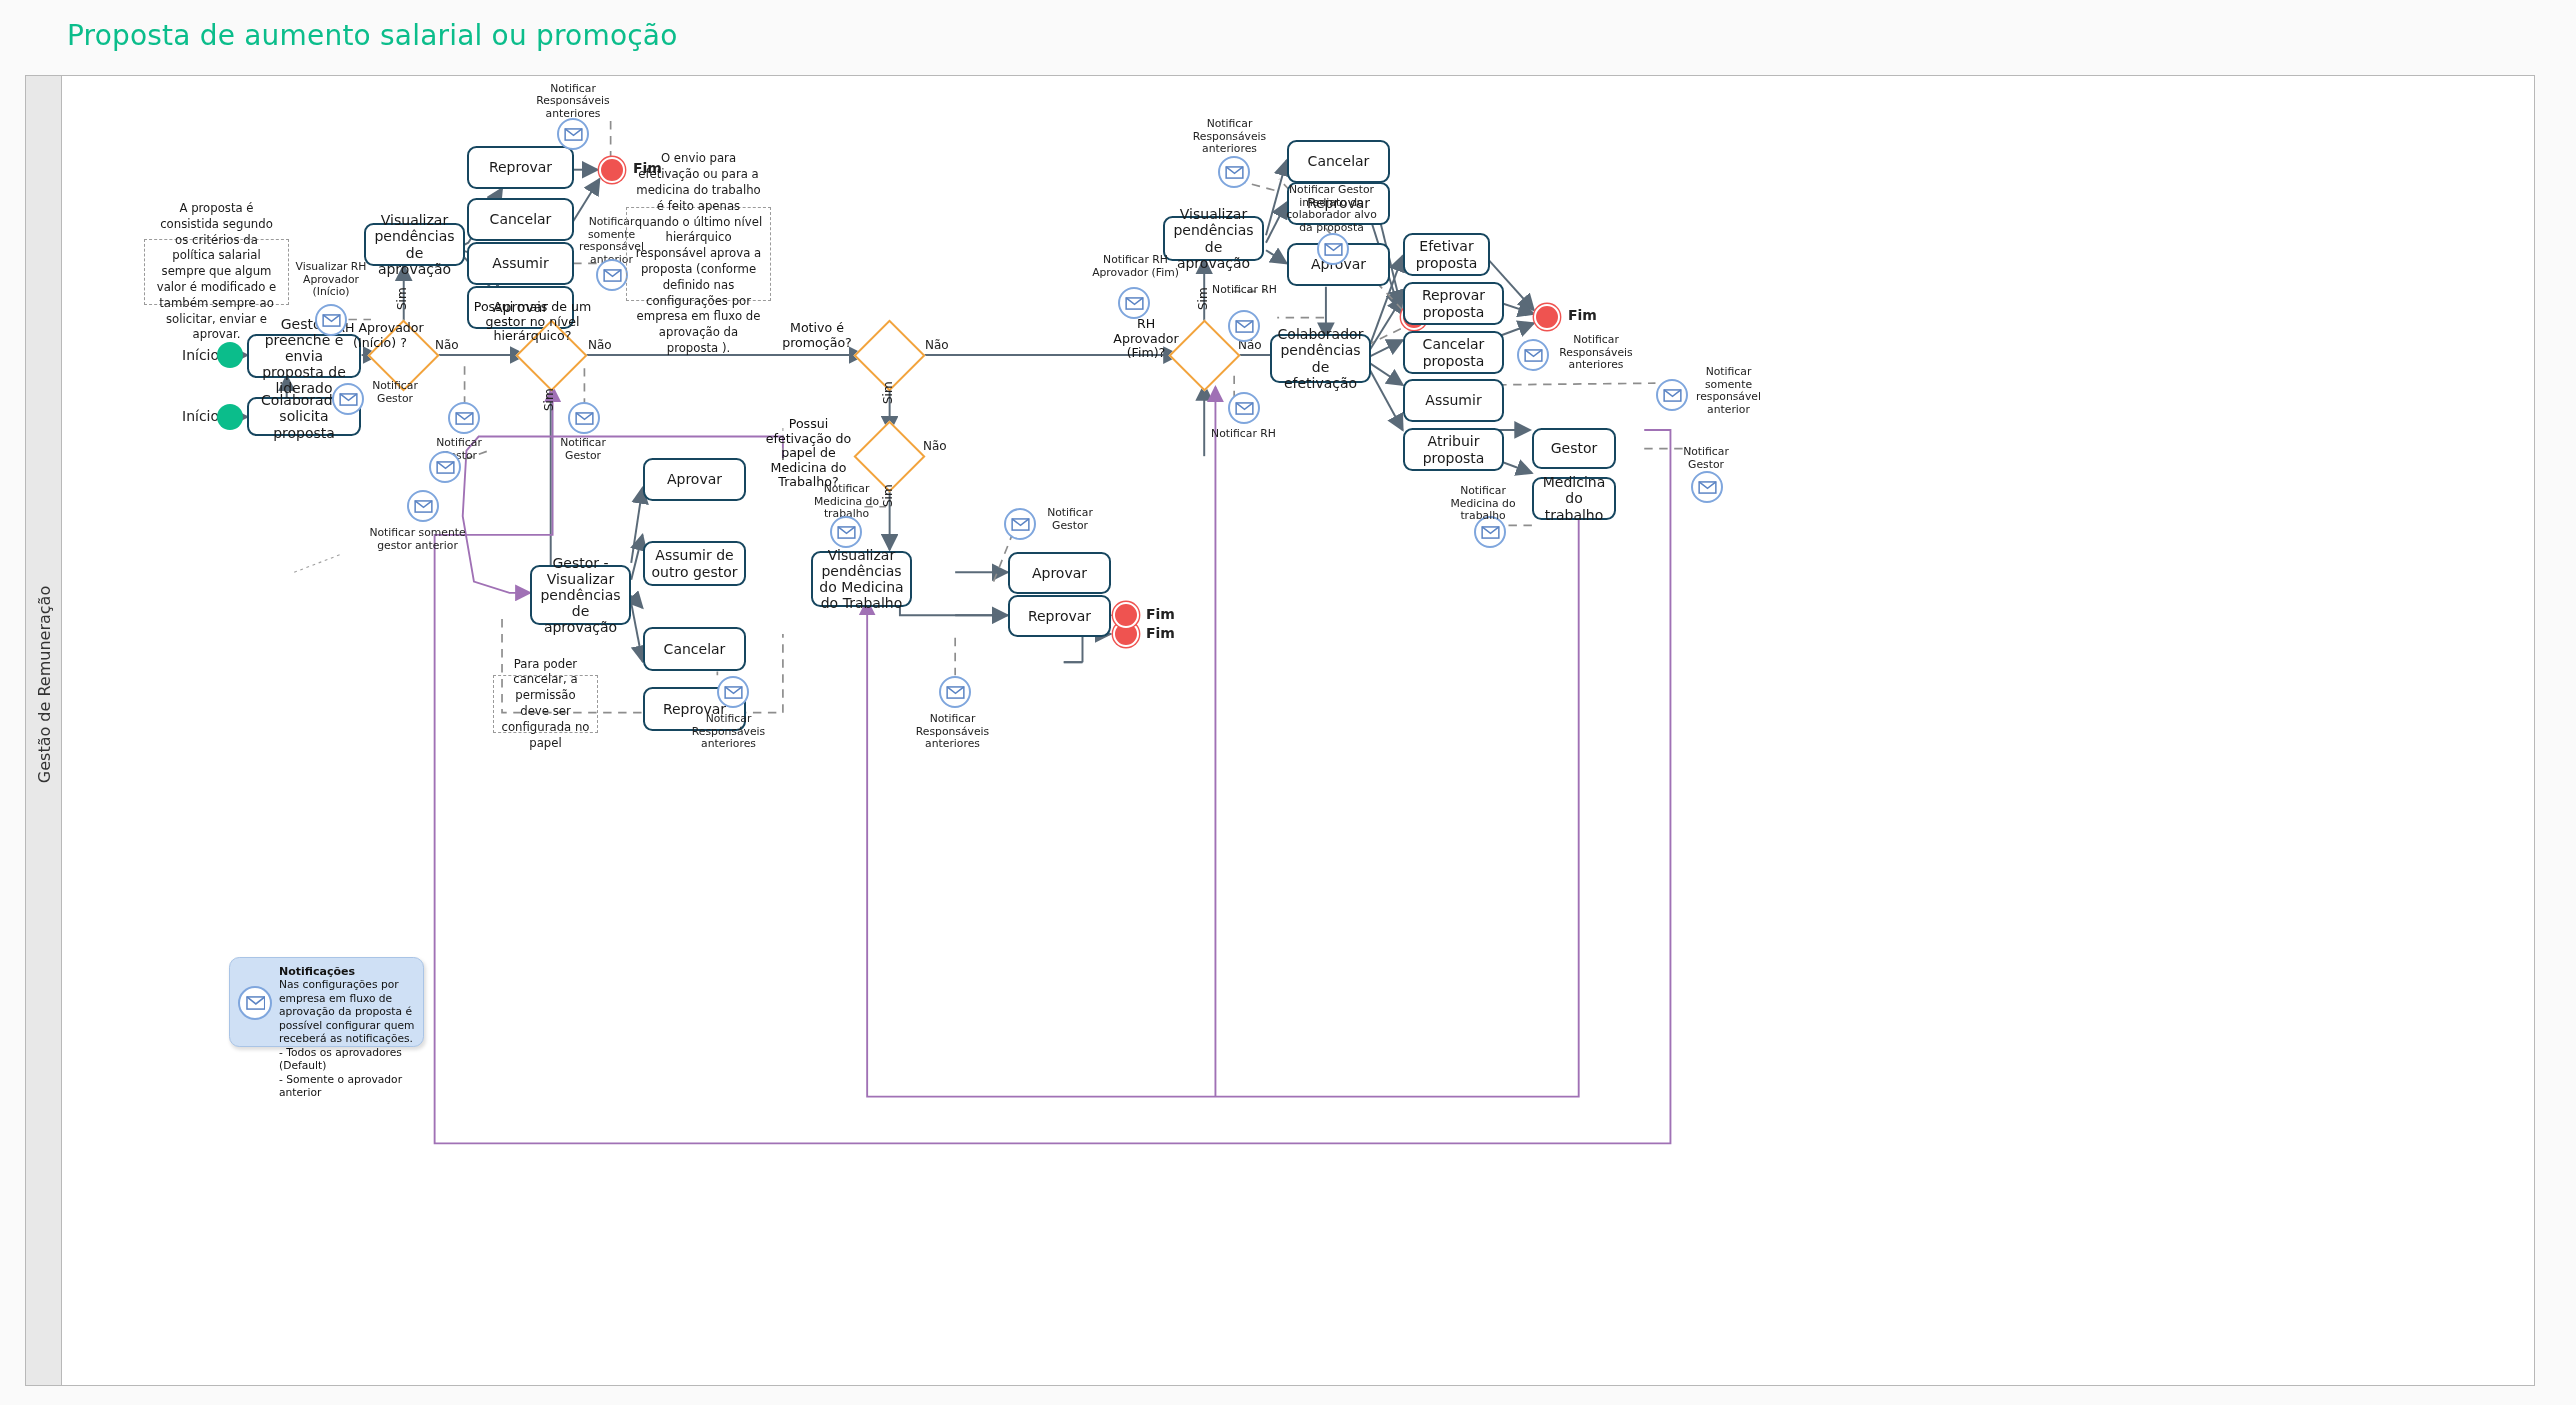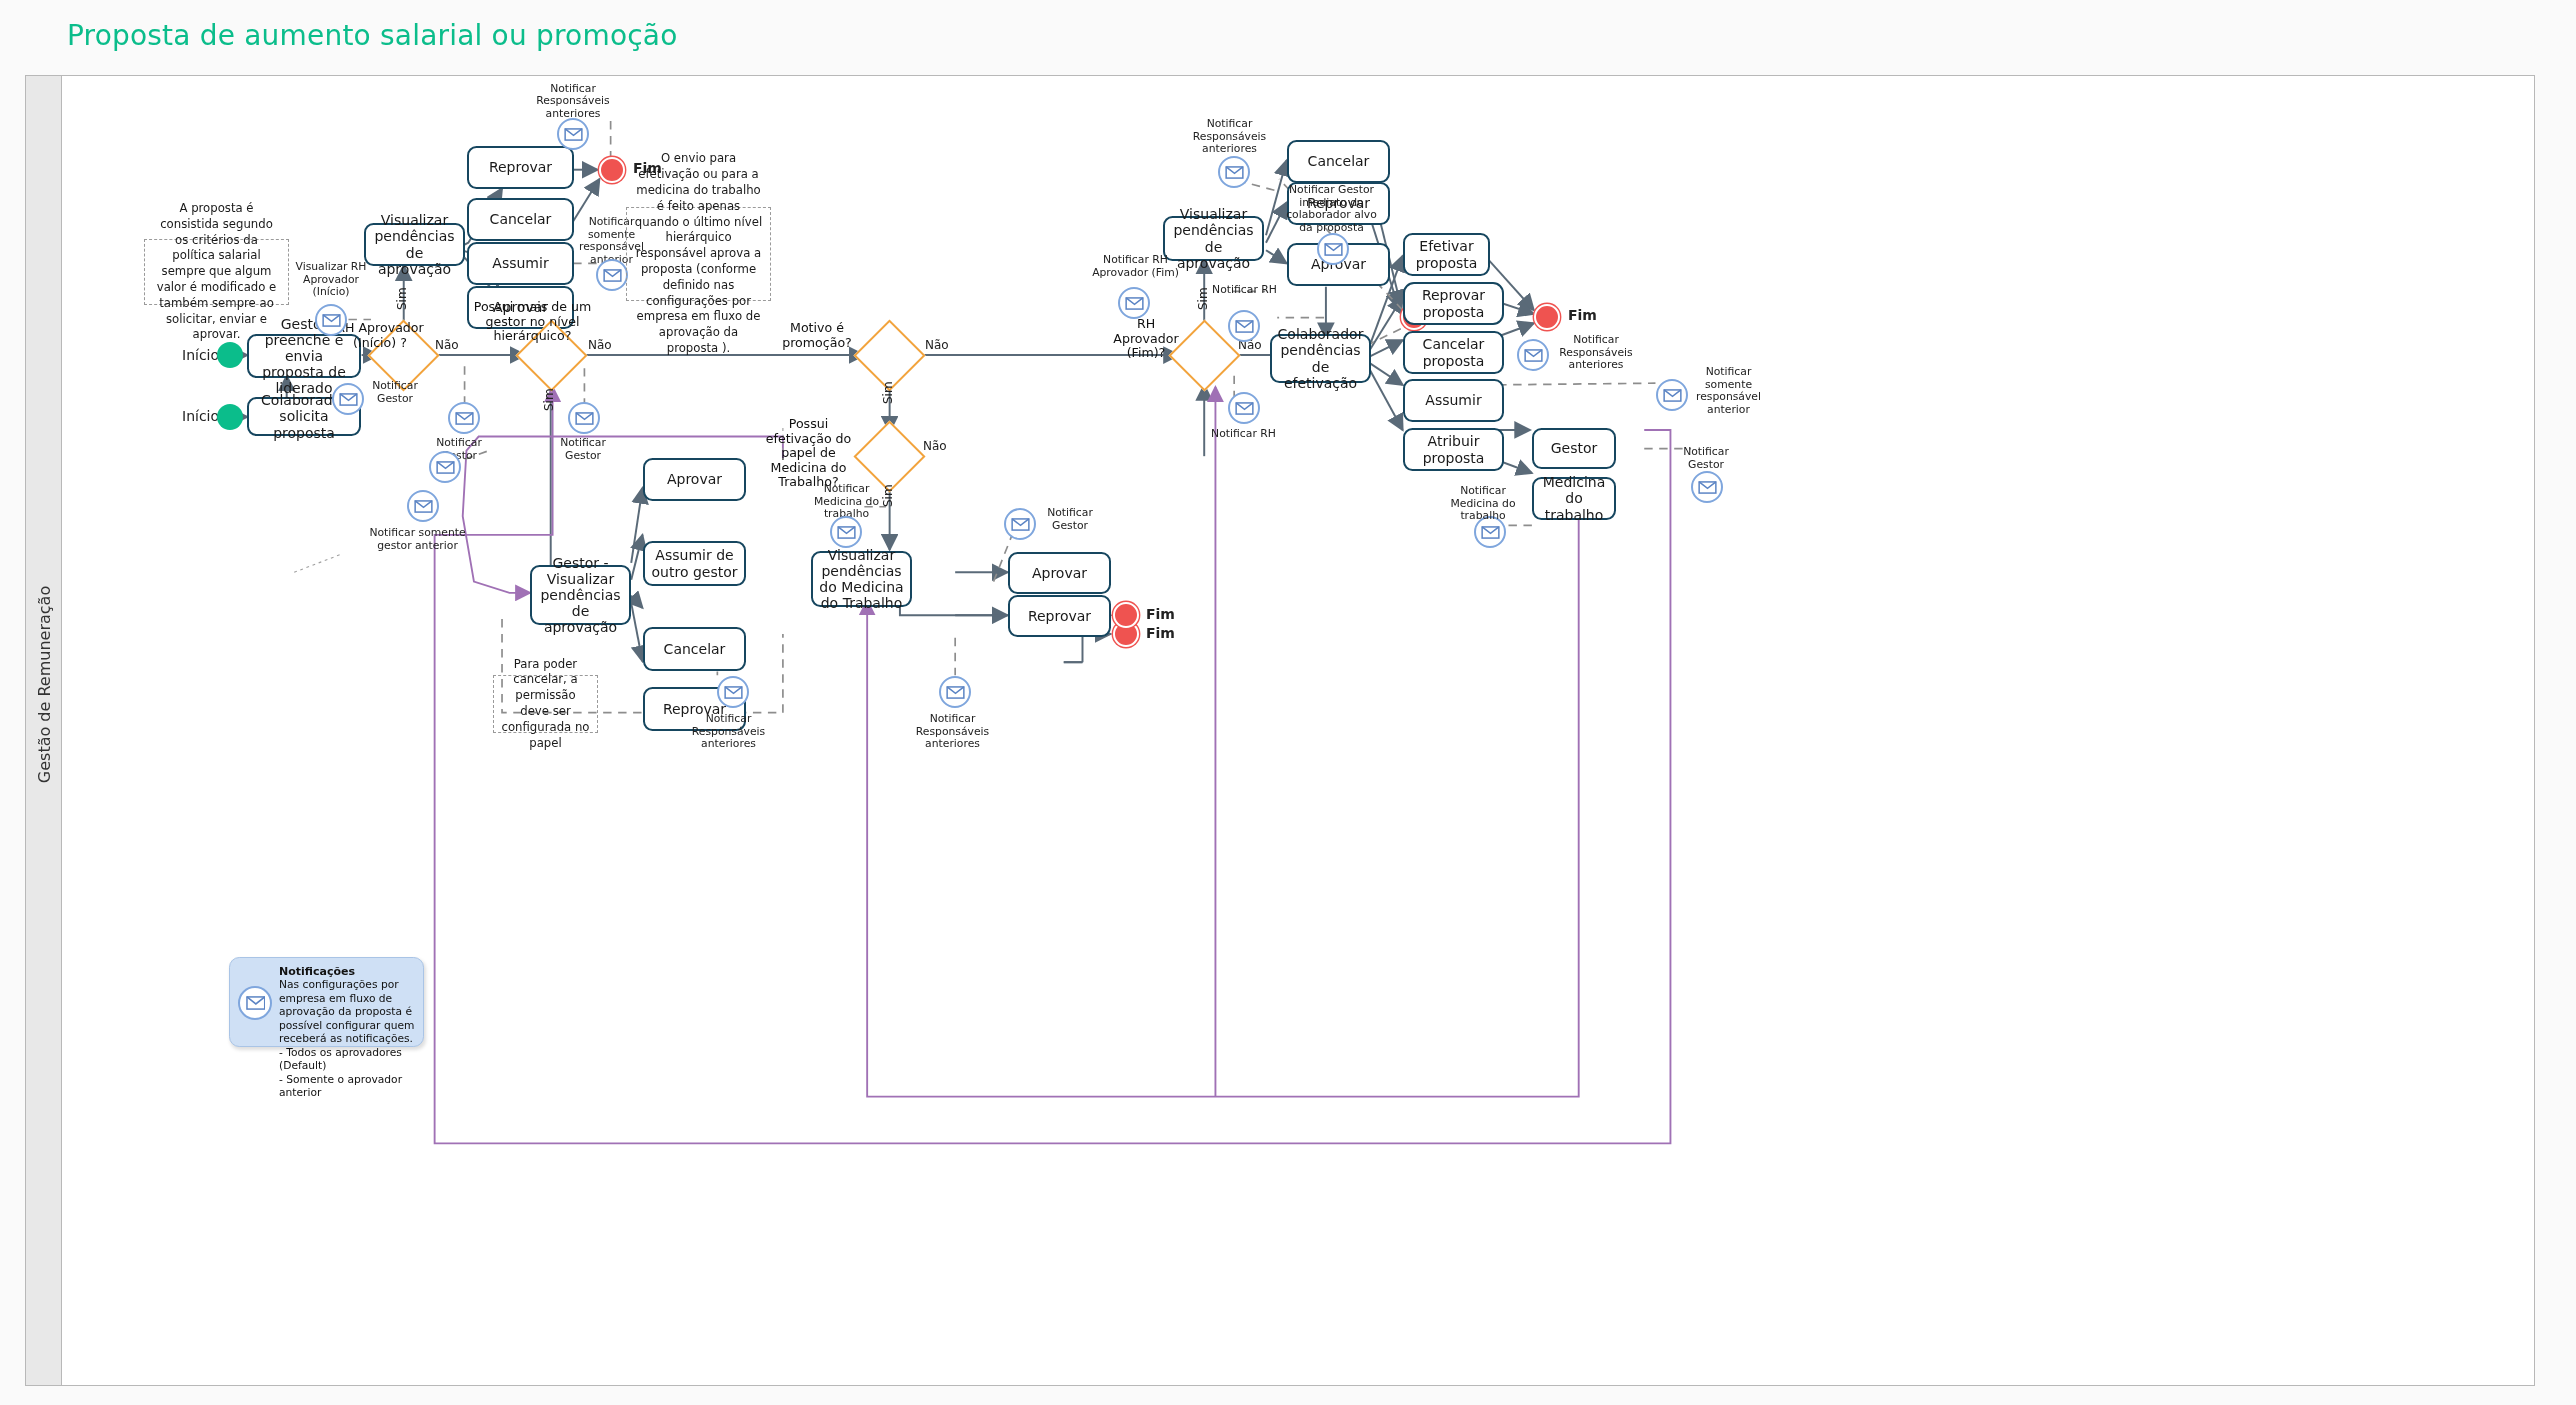--- a/index.html
+++ b/index.html
@@ -305,21 +305,21 @@
       <div class="node" style="left:946px;top:519px;width:103px;height:42px;">Reprovar</div>
 
       <div class="node" style="left:1101px;top:140px;width:101px;height:45px;">Visualizar pendências de aprovação</div>
       <div class="node" style="left:1225px;top:64px;width:103px;height:43px;">Cancelar</div>
       <div class="node" style="left:1225px;top:106px;width:103px;height:43px;">Reprovar</div>
       <div class="node" style="left:1225px;top:167px;width:103px;height:43px;">Aprovar</div>
 
       <div class="node" style="left:1208px;top:258px;width:101px;height:49px;">Colaborador pendências de efetivação</div>
 
       <div class="node" style="left:1341px;top:157px;width:87px;height:43px;">Efetivar proposta</div>
-      <div class="node" style="left:1341px;top:206px;width:101px;height:43px;border-radius:11px;">Reprovar proposta</div>
+      <div class="node" style="left:1341px;top:206px;width:101px;height:43px;">Reprovar proposta</div>
       <div class="node" style="left:1341px;top:255px;width:101px;height:43px;">Cancelar proposta</div>
       <div class="node" style="left:1341px;top:303px;width:101px;height:43px;">Assumir</div>
       <div class="node" style="left:1341px;top:352px;width:101px;height:43px;">Atribuir proposta</div>
 
       <div class="node" style="left:1470px;top:352px;width:84px;height:41px;">Gestor</div>
       <div class="node" style="left:1470px;top:401px;width:84px;height:43px;">Medicina do trabalho</div>
 
       <div class="gw" style="left:316px;top:254px;"></div>
       <div class="gw-label" style="left:262px;top:245px;width:112px;">RH Aprovador (Início) ?</div>
 

